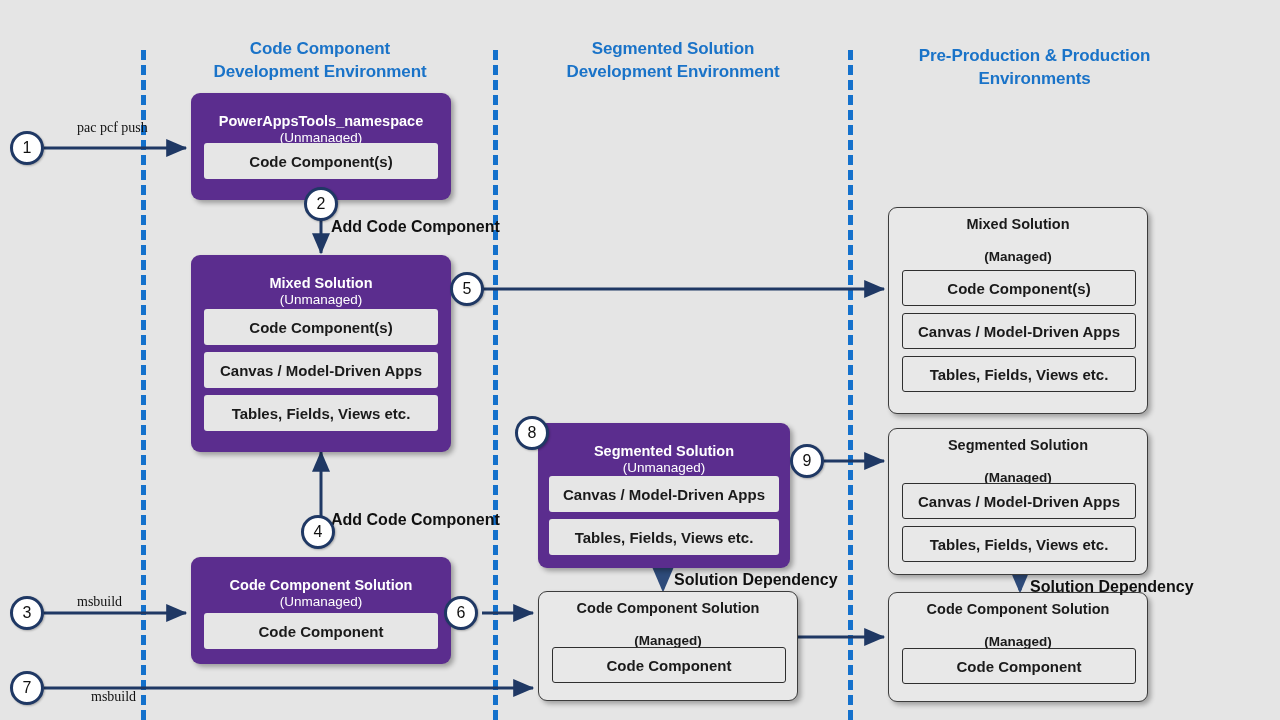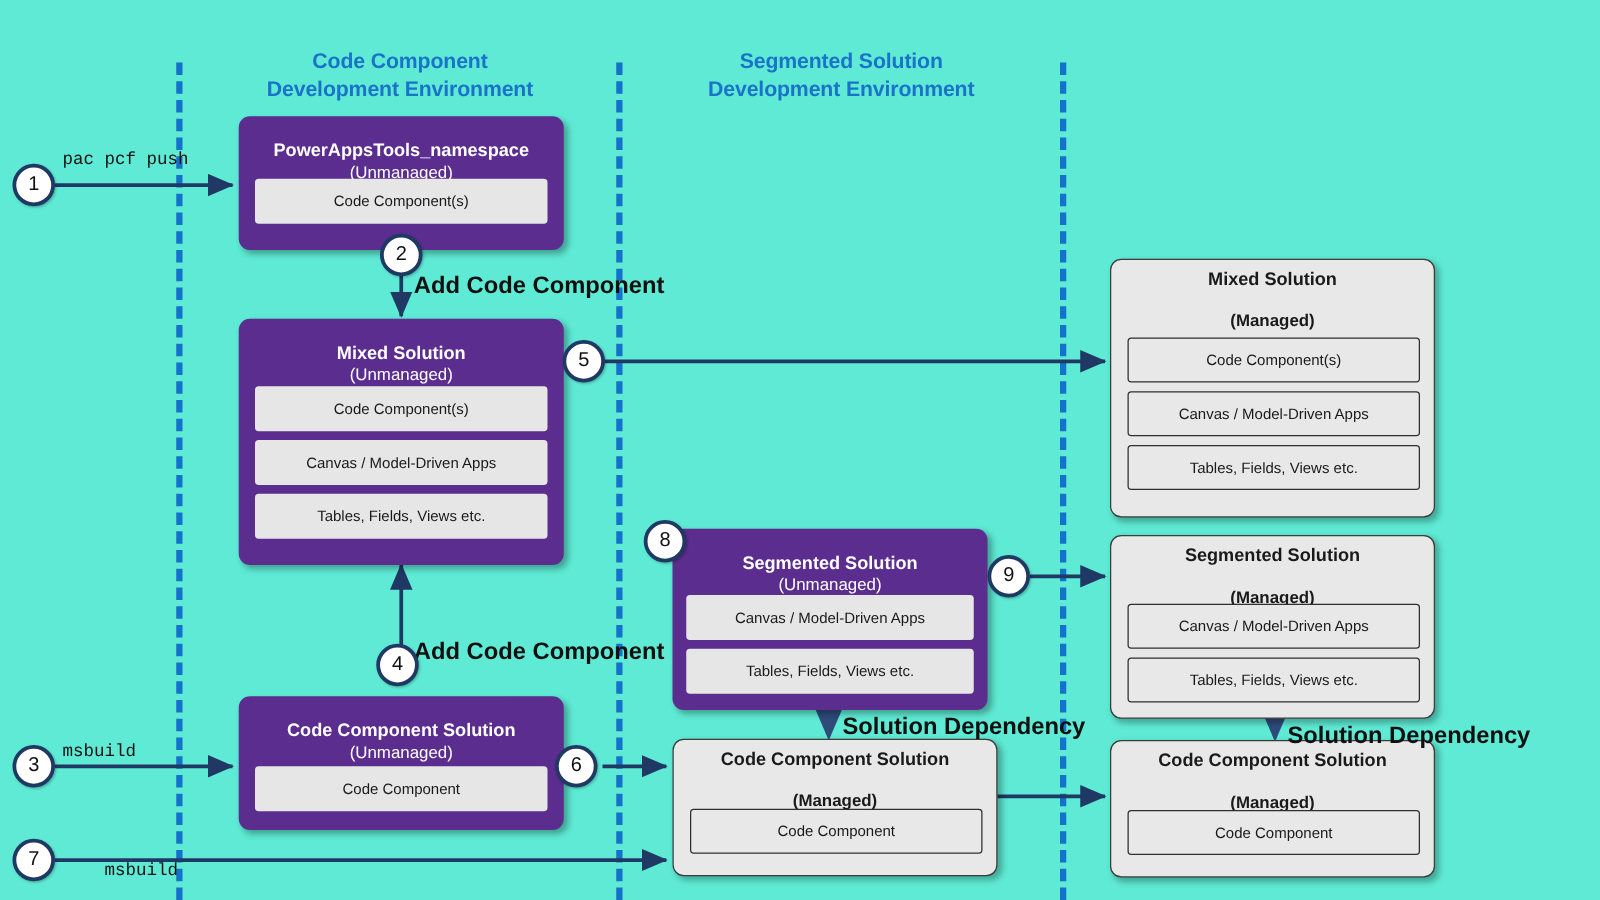--- a/index.html
+++ b/index.html
@@ -1,21 +1,21 @@
 <!DOCTYPE html>
 <html><head>
 <meta charset="utf-8">
 <style>
   html,body{margin:0;padding:0;background:#ffffff;}
   body{
     width:1280px;height:720px;
     font-family:"Liberation Sans", sans-serif;
     overflow:hidden;
   }
-  #stage{position:relative;width:1280px;height:720px;background:#5eead4;}
+  #stage{position:relative;width:1280px;height:720px;background:#e5e5e5;}
 
   
   .col-header{
     position:absolute;
     color:#1A73C8;
     font-size:17px;
     font-weight:700;
     text-align:center;
     line-height:1.35;
     letter-spacing:-0.1px;
@@ -53,21 +53,21 @@
   .box-gray .box-title{color:#1a1a1a;padding-top:8px;}
   .box-title .sub{font-weight:400;font-size:13.5px;display:block;}
   .box-gray .box-title .sub{font-weight:700;margin-top:16px;}
 
   .item{
     position:absolute;
     box-sizing:border-box;
     background:#E6E6E6;
     border-radius:3px;
     display:flex;align-items:center;justify-content:center;
-    font-size:12px;font-weight:400;color:#1a1a1a;
+    font-size:15px;font-weight:700;color:#1a1a1a;
     text-align:center;
   }
   .box-gray .item{border:1px solid #2f2f2f;background:#E8E8E8;}
 
   
   .circle{
     position:absolute;
     width:34px;height:34px;
     box-sizing:border-box;
     border-radius:50%;
@@ -78,49 +78,54 @@
     z-index:6;
     box-shadow:1px 1px 2px rgba(0,0,0,0.25);
   }
 
   
   #wires{position:absolute;left:0;top:0;width:1280px;height:720px;}
 
   
   .lbl{
     position:absolute;
-    font-size:19px;
+    font-size:16px;
     font-weight:700;
     color:#101010;
     white-space:nowrap;
     z-index:5;
   }
   .cmd{
     position:absolute;
-    font-family:Liberation Mono, monospace;
+    font-family:Liberation Serif, serif;
     font-size:14px;
     font-weight:400;
     color:#111;
     white-space:pre;
     line-height:1.45;
     z-index:5;
+    margin-left:27px;
   }
 </style>
 </head>
 <body>
 
 <div id="stage">
 
   <div class="col-header" style="left:155px;top:38px;width:330px;">
     <span>Code Component</span><br>
     <span>Development Environment</span>
   </div>
   <div class="col-header" style="left:508px;top:38px;width:330px;">
     <span>Segmented Solution</span><br>
     <span>Development Environment</span>
+  </div>
+  <div class="col-header" style="left:862px;top:45px;width:345px;">
+    <span>Pre-Production &amp; Production</span><br>
+    <span>Environments</span>
   </div>
 
   <div class="vdash" style="left:141px;top:50px;height:670px;"></div>
   <div class="vdash" style="left:493px;top:50px;height:670px;"></div>
   <div class="vdash" style="left:848px;top:50px;height:670px;"></div>
 
   <svg id="wires">
     <defs>
       <marker id="ah" markerWidth="8" markerHeight="8" refX="6.6" refY="3" orient="auto" markerUnits="strokeWidth">
         <path d="M0,0 L7,3 L0,6 z" fill="#1F3864"></path>

